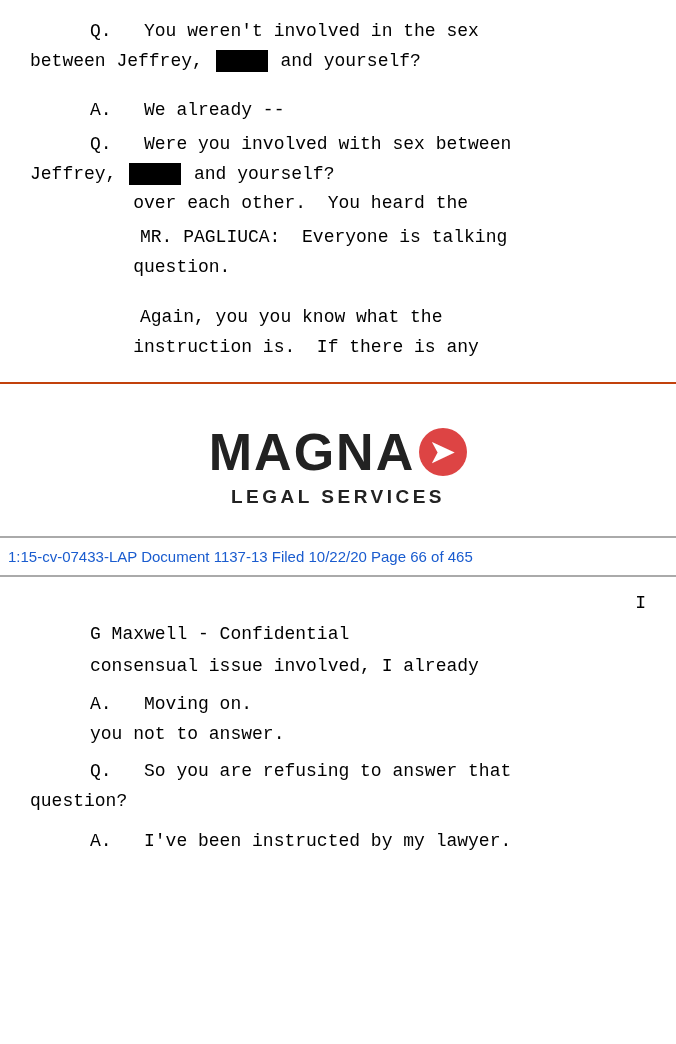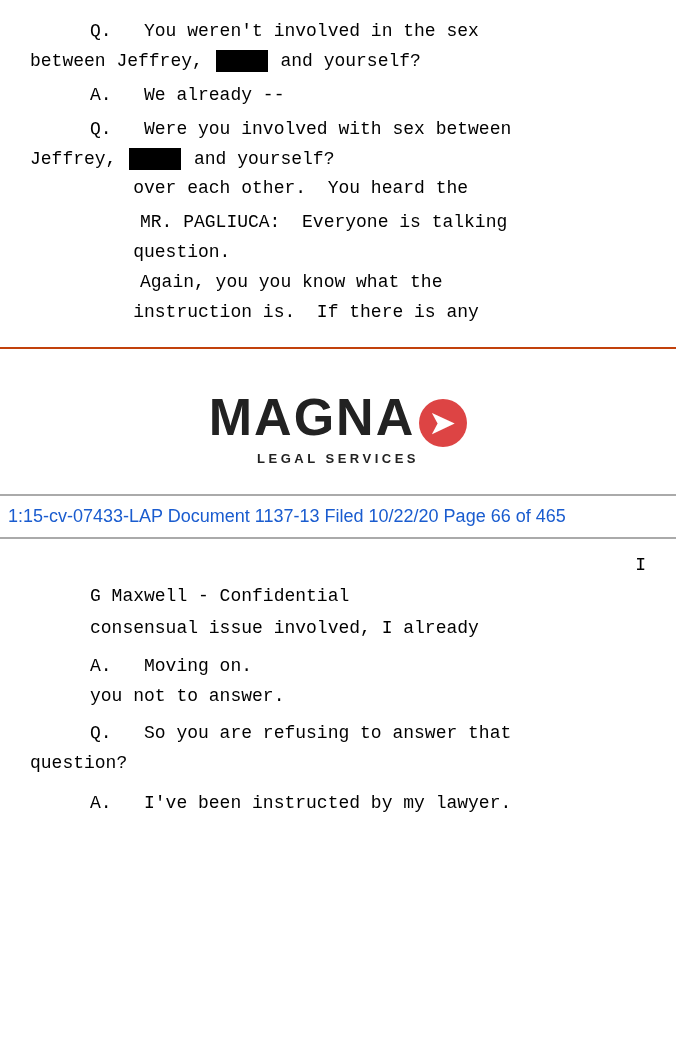--- a/index.html
+++ b/index.html
@@ -53,52 +53,52 @@
       border-bottom: 2px solid #aaa;
     }
 
     .logo-main {
       font-size: 52px;
       font-family: Arial Black, Arial, sans-serif;
       font-weight: 900;
       color: #222;
       letter-spacing: 2px;
       display: flex;
-      align-items: flex-end;
+      align-items: center;
     }
 
     .logo-arrow {
       display: inline-flex;
       align-items: center;
       justify-content: center;
       background: #d44;
       color: #fff;
       border-radius: 50%;
       width: 48px;
       height: 48px;
       font-size: 30px;
       margin-left: 4px;
       font-weight: 900;
     }
 
     .logo-sub {
-      font-size: 13px;
+      font-size: 19px;
       font-family: Arial, sans-serif;
       font-weight: bold;
       letter-spacing: 3.5px;
       color: #222;
       margin-top: 4px;
       text-transform: uppercase;
     }
 
     .header-bar {
       background: #fff;
       padding: 10px 8px;
       border-bottom: 2px solid #aaa;
-      font-size: 18px;
+      font-size: 15px;
       color: #1a5ccf;
       font-family: Arial, sans-serif;
       white-space: nowrap;
       overflow: hidden;
     }
 
     .bottom-section {
       padding: 16px 30px 16px 30px;
     }
 
@@ -122,42 +122,42 @@
 
 <div class="top-section">
 
   <div class="text-line">
     <span class="indent">Q.&nbsp;&nbsp;&nbsp;You weren't involved in the sex</span>
   </div>
   <div class="text-line">
     between Jeffrey,&nbsp;<span class="redacted"></span>&nbsp;and yourself?
   </div>
 
-  <div class="text-line" style="margin-top:6px;">
+  <div class="text-line" style="margin-top:21px;">
     <span class="indent">A.&nbsp;&nbsp;&nbsp;We already --</span>
   </div>
 
   <div class="text-line" style="margin-top:6px;">
     <span class="indent">Q.&nbsp;&nbsp;&nbsp;Were you involved with sex between</span>
   </div>
   <div class="text-line">
     Jeffrey,&nbsp;<span class="redacted"></span>&nbsp;and yourself?
   </div>
 
   <div class="text-line">
     <span class="indent">&nbsp;&nbsp;&nbsp;&nbsp;over each other.&nbsp;&nbsp;You heard the</span>
   </div>
   <div class="text-line" style="margin-top:6px;">
     <span class="double-indent">MR. PAGLIUCA:&nbsp;&nbsp;Everyone is talking</span>
   </div>
   <div class="text-line">
     <span class="indent">&nbsp;&nbsp;&nbsp;&nbsp;question.</span>
   </div>
 
-  <div class="text-line" style="margin-top:2px;">
+  <div class="text-line" style="margin-top:22px;">
     <span class="double-indent">Again, you you know what the</span>
   </div>
   <div class="text-line">
     <span class="indent">&nbsp;&nbsp;&nbsp;&nbsp;instruction is.&nbsp;&nbsp;If there is any</span>
   </div>
 
 </div>
 
 <div class="logo-section">
   <div class="logo-main">

